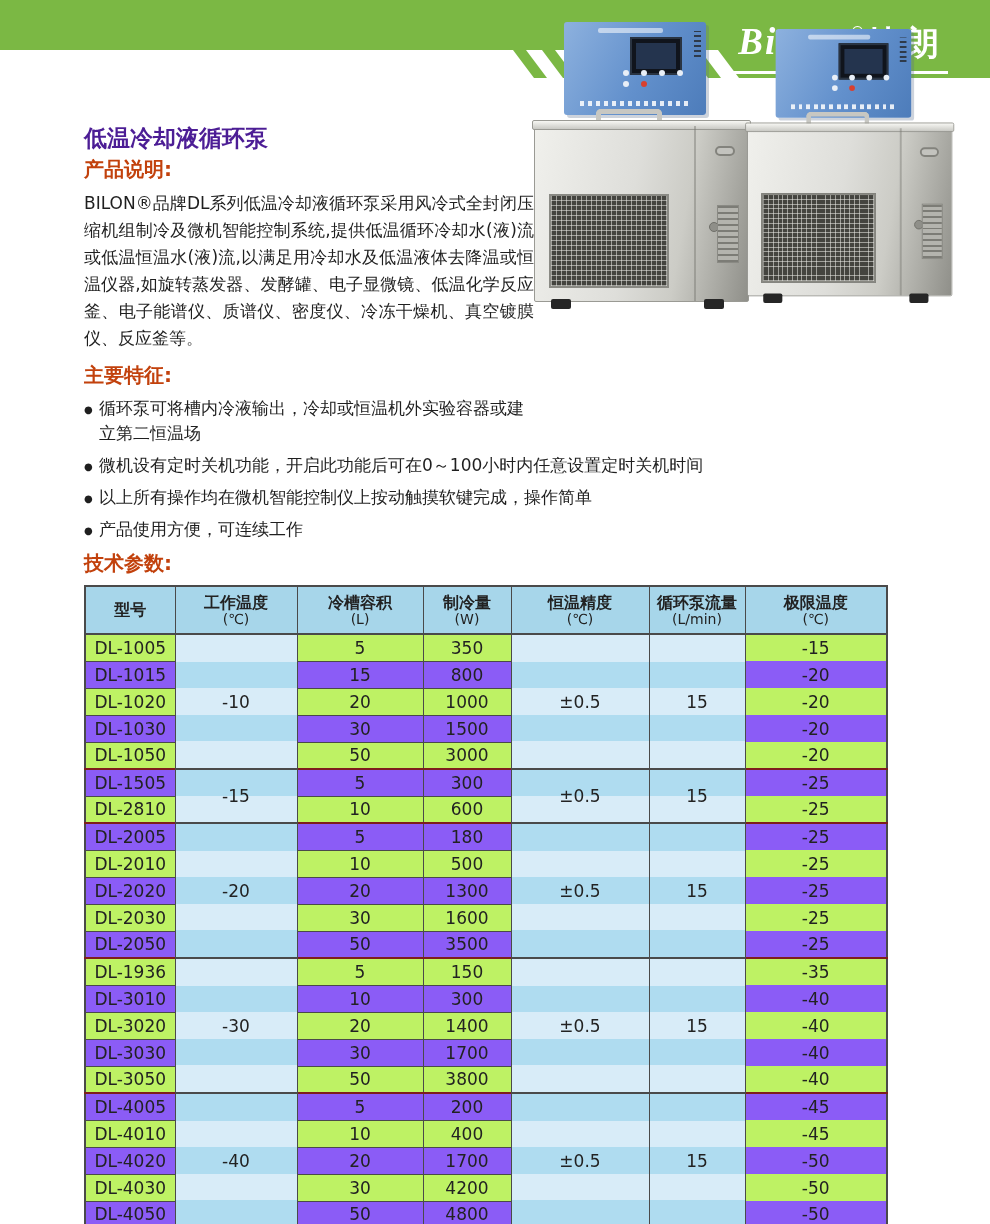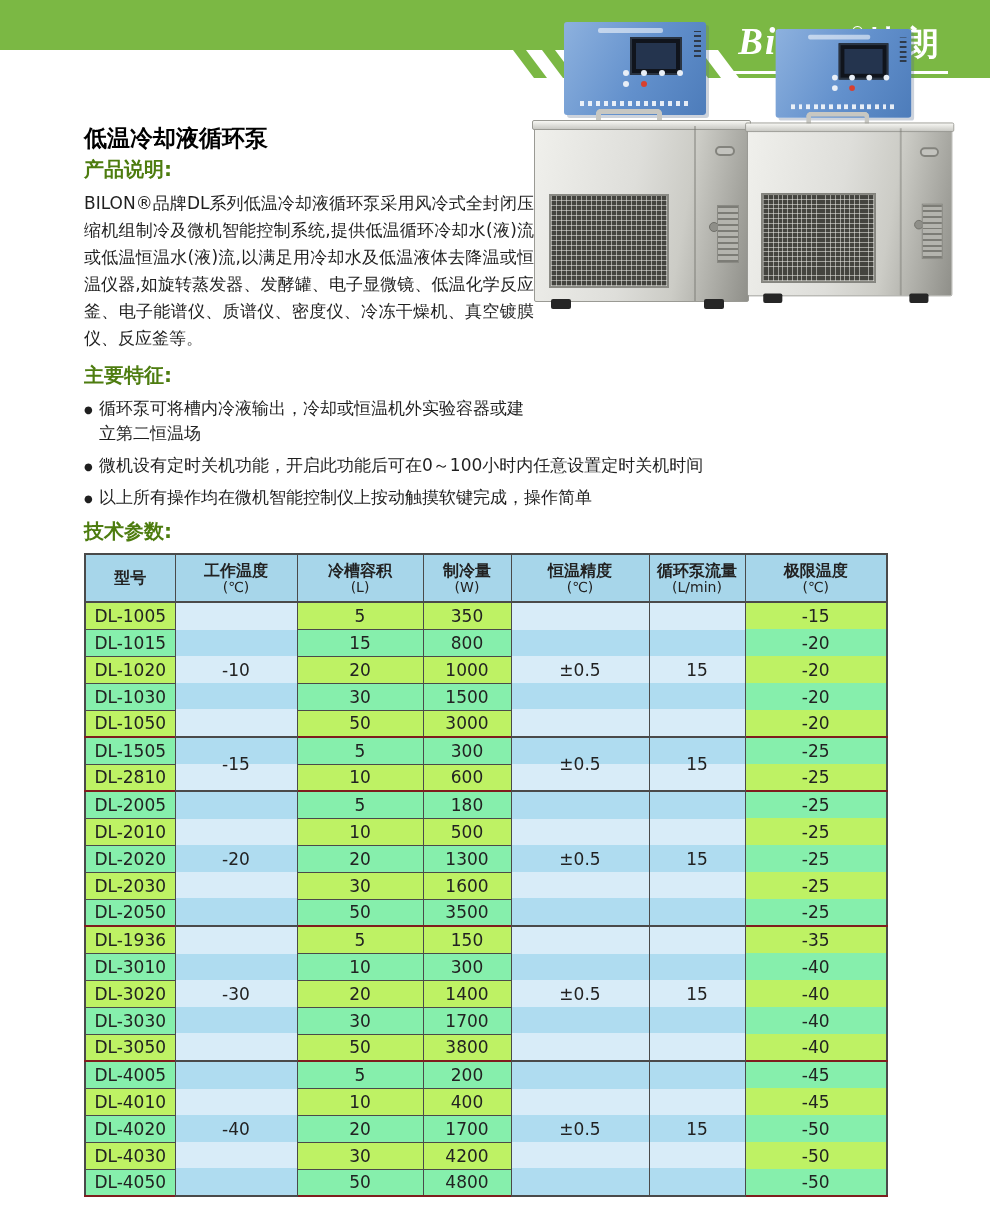--- a/index.html
+++ b/index.html
@@ -19,22 +19,22 @@
     display:flex; align-items:baseline; gap:5px;
     border-bottom:3px solid #ffffff; padding:0 6px 5px 6px;
     color:#ffffff; white-space:nowrap;
   }
   .logo-script { font-family:"Liberation Serif","DejaVu Serif",serif; font-style:italic; font-weight:bold; font-size:37px; letter-spacing:2px; }
   .logo-reg { font-size:15px; position:relative; top:-16px; letter-spacing:0; }
   .logo-cn { font-size:33px; font-weight:bold; letter-spacing:3px; }
 
   
   .main { position:absolute; top:85px; left:0; width:990px; padding:0 36px 0 84px; }
-  .title { font-size:23px; font-weight:bold; margin:38px 0 2px 0; color:#000000; }
-  .h2 { font-size:20px; font-weight:bold; margin:2px 0 7px 0; color:#4d7c0f; }
+  .title { font-size:23px; font-weight:bold; margin:38px 0 2px 0; color:#4c1d95; }
+  .h2 { font-size:20px; font-weight:bold; margin:2px 0 7px 0; color:#c2410c; }
   .desc { width:450px; font-size:17px; line-height:27px; margin:0 0 10px 0; text-align:justify; }
   .features-heading { margin-top:10px; }
   .features { list-style:none; margin:2px 0 0 0; padding:0; font-size:17px; }
   .features li { position:relative; padding-left:15px; line-height:25px; margin-bottom:7px; max-width:700px; }
   .features li::before { content:"●"; position:absolute; left:0; top:1px; font-size:10px; }
   .features li.narrow { max-width:452px; }
   .specs-heading { margin-top:8px; margin-bottom:8px; }
 
   
   .machines { position:absolute; top:20px; right:34px; width:422px; height:296px; }
@@ -79,21 +79,21 @@
     border:2px solid #4a4a4a; margin-top:4px; }
   .spec-table th, .spec-table td {
     border-left:1px solid #4a4a4a; text-align:center; vertical-align:middle;
     font-size:17px; color:#222; padding:0;
   }
   .spec-table thead th { background:#a7d6ea; height:48px; border-bottom:2px solid #4a4a4a; font-weight:bold; }
   .ht { font-size:16px; line-height:18px; }
   .hu { font-size:14px; line-height:15px; font-weight:normal; }
   .spec-table tbody td { height:27px; }
   tr.rl td { background:#bef264; }
-  tr.rd td { background:#86efac; }
+  tr.rd td { background:#8b5cf6; }
   td.cb { border-bottom:1px solid #4a4a4a; }         
   tr.ge td { border-bottom:2px solid #7f1d1d; }      
   td.merge { border-bottom:2px solid #4a4a4a; }
   td.m5l { background:linear-gradient(to bottom,#d8ecf8 0 20%,#afdcf0 20% 40%,#d8ecf8 40% 60%,#afdcf0 60% 80%,#d8ecf8 80% 100%) !important; }
   td.m5d { background:linear-gradient(to bottom,#afdcf0 0 20%,#d8ecf8 20% 40%,#afdcf0 40% 60%,#d8ecf8 60% 80%,#afdcf0 80% 100%) !important; }
   td.m2d { background:linear-gradient(to bottom,#afdcf0 0 50%,#d8ecf8 50% 100%) !important; }
 </style>
 </head>
 <body>
 
@@ -186,20 +186,21 @@
 <div class="main">
   <div class="title">低温冷却液循环泵</div>
   <div class="h2">产品说明:</div>
   <p class="desc">BILON®品牌DL系列低温冷却液循环泵采用风冷式全封闭压缩机组制冷及微机智能控制系统,提供低温循环冷却水(液)流或低温恒温水(液)流,以满足用冷却水及低温液体去降温或恒温仪器,如旋转蒸发器、发酵罐、电子显微镜、低温化学反应釜、电子能谱仪、质谱仪、密度仪、冷冻干燥机、真空镀膜仪、反应釜等。</p>
 
   <div class="h2 features-heading">主要特征:</div>
   <ul class="features">
     <li class="narrow">循环泵可将槽内冷液输出，冷却或恒温机外实验容器或建立第二恒温场</li>
     <li>微机设有定时关机功能，开启此功能后可在0～100小时内任意设置定时关机时间</li>
     <li>以上所有操作均在微机智能控制仪上按动触摸软键完成，操作简单</li>
+    <li>产品使用方便，可连续工作</li>
   </ul>
 
   <div class="h2 specs-heading">技术参数:</div>
 
   <table class="spec-table">
     <colgroup>
       <col style="width:90px">
         <col style="width:122px">
         <col style="width:126px">
         <col style="width:88px">

